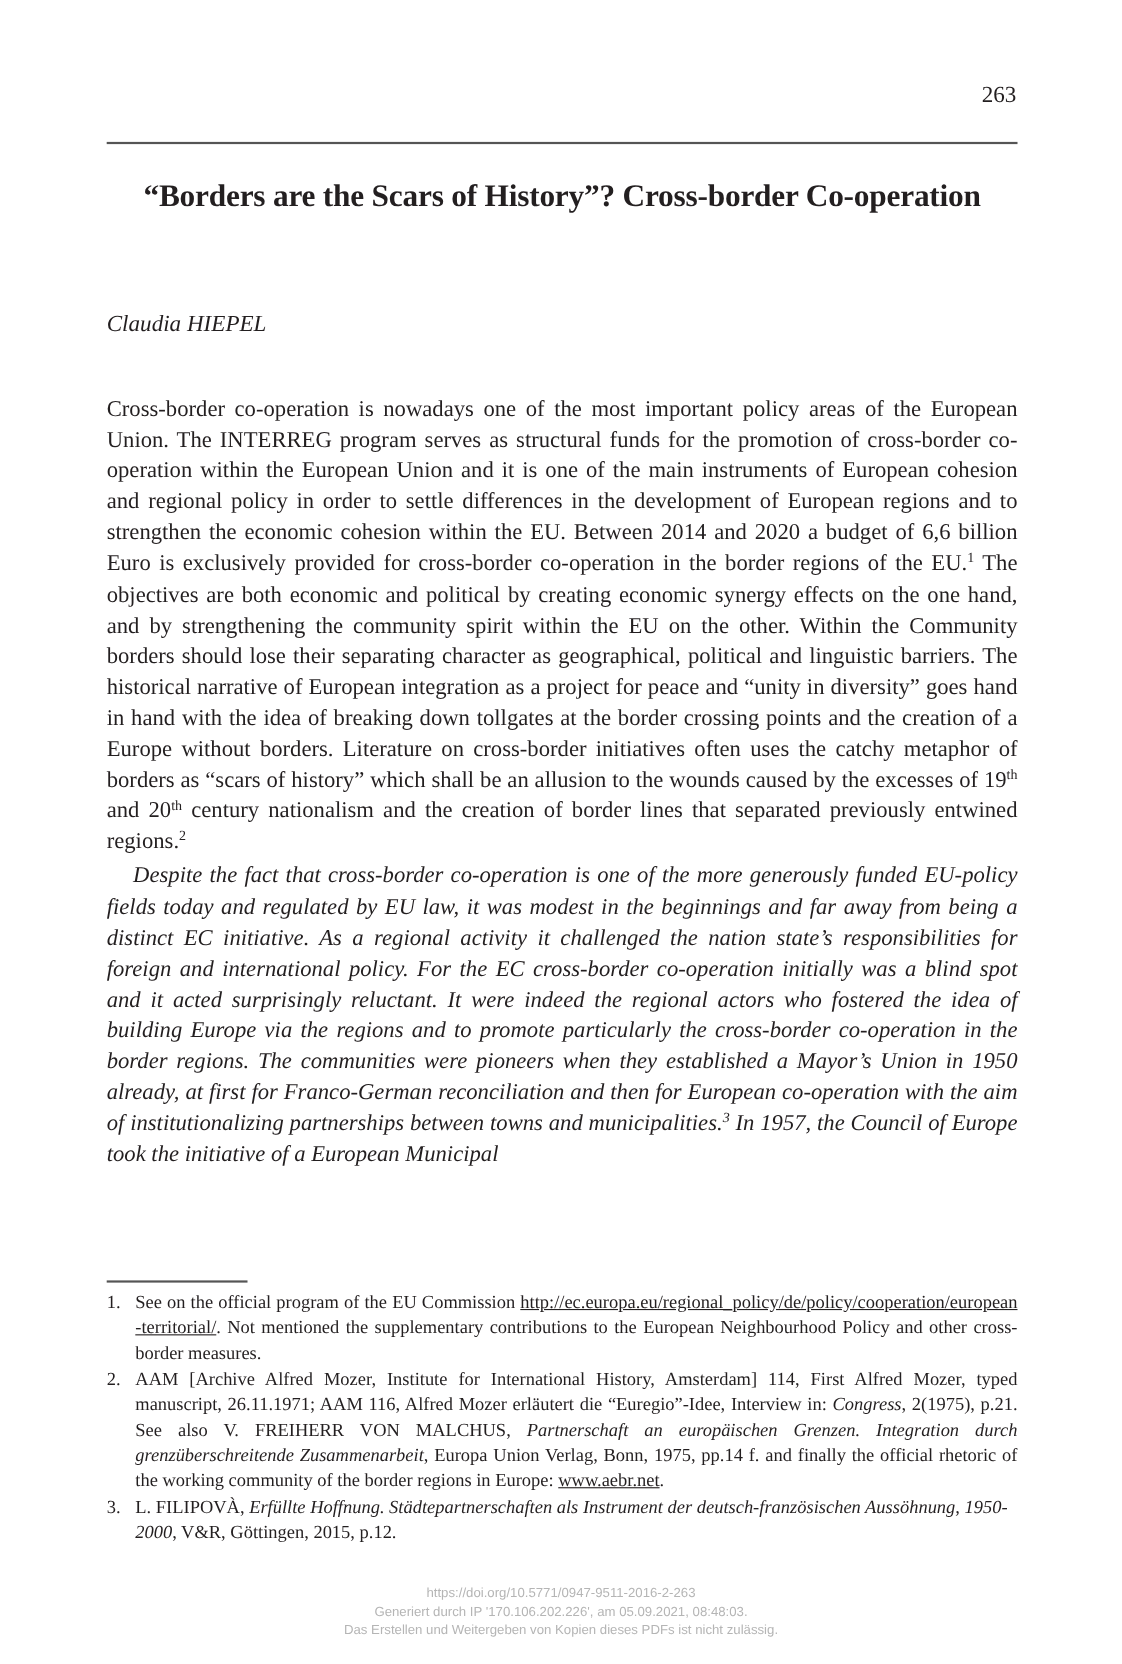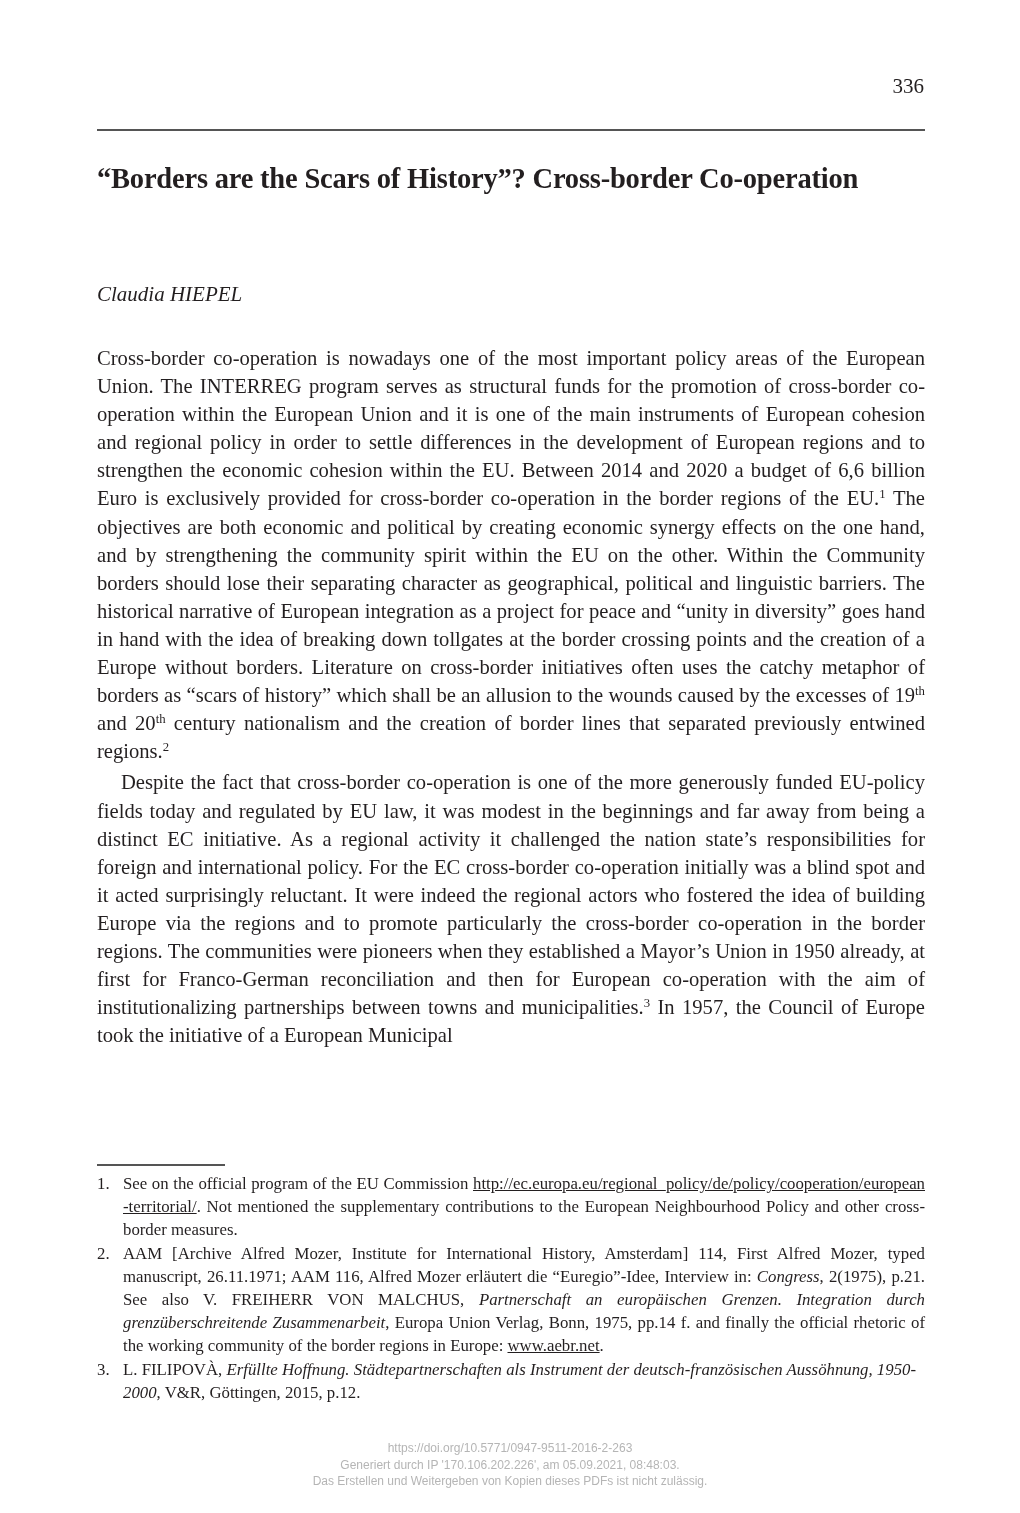--- a/index.html
+++ b/index.html
@@ -1,41 +1,41 @@
 <!DOCTYPE html>
 <html><head>
 <meta charset="utf-8">
 <style>
   html, body { margin: 0; padding: 0; background: #ffffff; }
   body { width: 1020px; height: 1513px; position: relative; overflow: hidden;
          font-family: "Liberation Serif", "DejaVu Serif", serif; color: #231f20; }
   .page-number { position: absolute; top: 74px; right: 96px; font-size: 21px; }
   .header-rule { position: absolute; top: 129px; left: 97px; width: 828px; height: 2px; background: #555; }
-  .title { position: absolute; top: 160px; left: 97px; width: 828px; 
+  .title { position: absolute; top: 160px; left: 97px; width: 828px; text-align: center;
            font-weight: bold; font-size: 28.5px; line-height: 38px; letter-spacing: -0.2px; }
   .author { position: absolute; top: 282px; left: 97px; width: 828px; text-align: left;
             font-style: italic; font-size: 21px; }
-  .body { position: absolute; top: 344px; left: 97px; width: 828px; font-size: 20.6px; line-height: 28.1px;
+  .body { position: absolute; top: 358px; left: 97px; width: 828px; font-size: 20.6px; line-height: 28.1px;
           text-align: justify; hyphens: manual; }
   .body p { margin: 0; }
-  .body p.indent { text-indent: 24px; margin-top: 3px; }
+  .body p.indent { text-indent: 24px; margin-top: 3px; font-style: italic; }
   sup { font-size: 0.62em; vertical-align: 0; position: relative; top: -0.55em; line-height: 0; }
   .fn-rule { position: absolute; top: 1164px; left: 97px; width: 128px; height: 1.5px; background: #555; }
   .footnotes { position: absolute; top: 1172px; left: 97px; width: 828px; font-size: 16.8px; line-height: 23.2px; }
   .fn { display: flex; }
   .fn-num { width: 26px; flex: 0 0 26px; }
   .fn-text { flex: 1; text-align: justify; }
   .fn-text a { color: #231f20; text-decoration: underline; }
   .watermark { position: absolute; top: 1440px; left: 0; width: 1020px; text-align: center;
                font-family: "Liberation Sans", "DejaVu Sans", sans-serif; font-size: 12px; line-height: 16.5px; color: #b5b5b5; }
 </style>
 </head>
 <body>
 
-<div class="page-number">336</div>
+<div class="page-number">263</div>
 <div class="header-rule"></div>
 
 <h1 class="title" style="margin:0;">
   <span>“Borders are the Scars of History”? Cross-border Co-operation</span><br>
 </h1>
 
 <div class="author">Claudia HIEPEL</div>
 
 <div class="body">
   <p><span>Cross-border co-operation is nowadays one of the most important policy areas of the European Union. The INTERREG program serves as structural funds for the pro­motion of cross-border co-operation within the European Union and it is one of the main instruments of European cohesion and regional policy in order to settle differ­ences in the development of European regions and to strengthen the economic cohe­sion within the EU. Between 2014 and 2020 a budget of 6,6 billion Euro is exclusively provided for cross-border co-operation in the border regions of the EU.</span><sup>1</sup><span> The objec­tives are both economic and political by creating economic synergy effects on the one hand, and by strengthening the community spirit within the EU on the other. Within the Community borders should lose their separating character as geographical, political and linguistic barriers. The historical narrative of European integration as a project for peace and “unity in diversity” goes hand in hand with the idea of breaking down tollgates at the border crossing points and the creation of a Europe without borders. Literature on cross-border initiatives often uses the catchy metaphor of bor­ders as “scars of history” which shall be an allusion to the wounds caused by the excesses of 19</span><sup>th</sup><span> and 20</span><sup>th</sup><span> century nationalism and the creation of border lines that separated previously entwined regions.</span><sup>2</sup></p>

